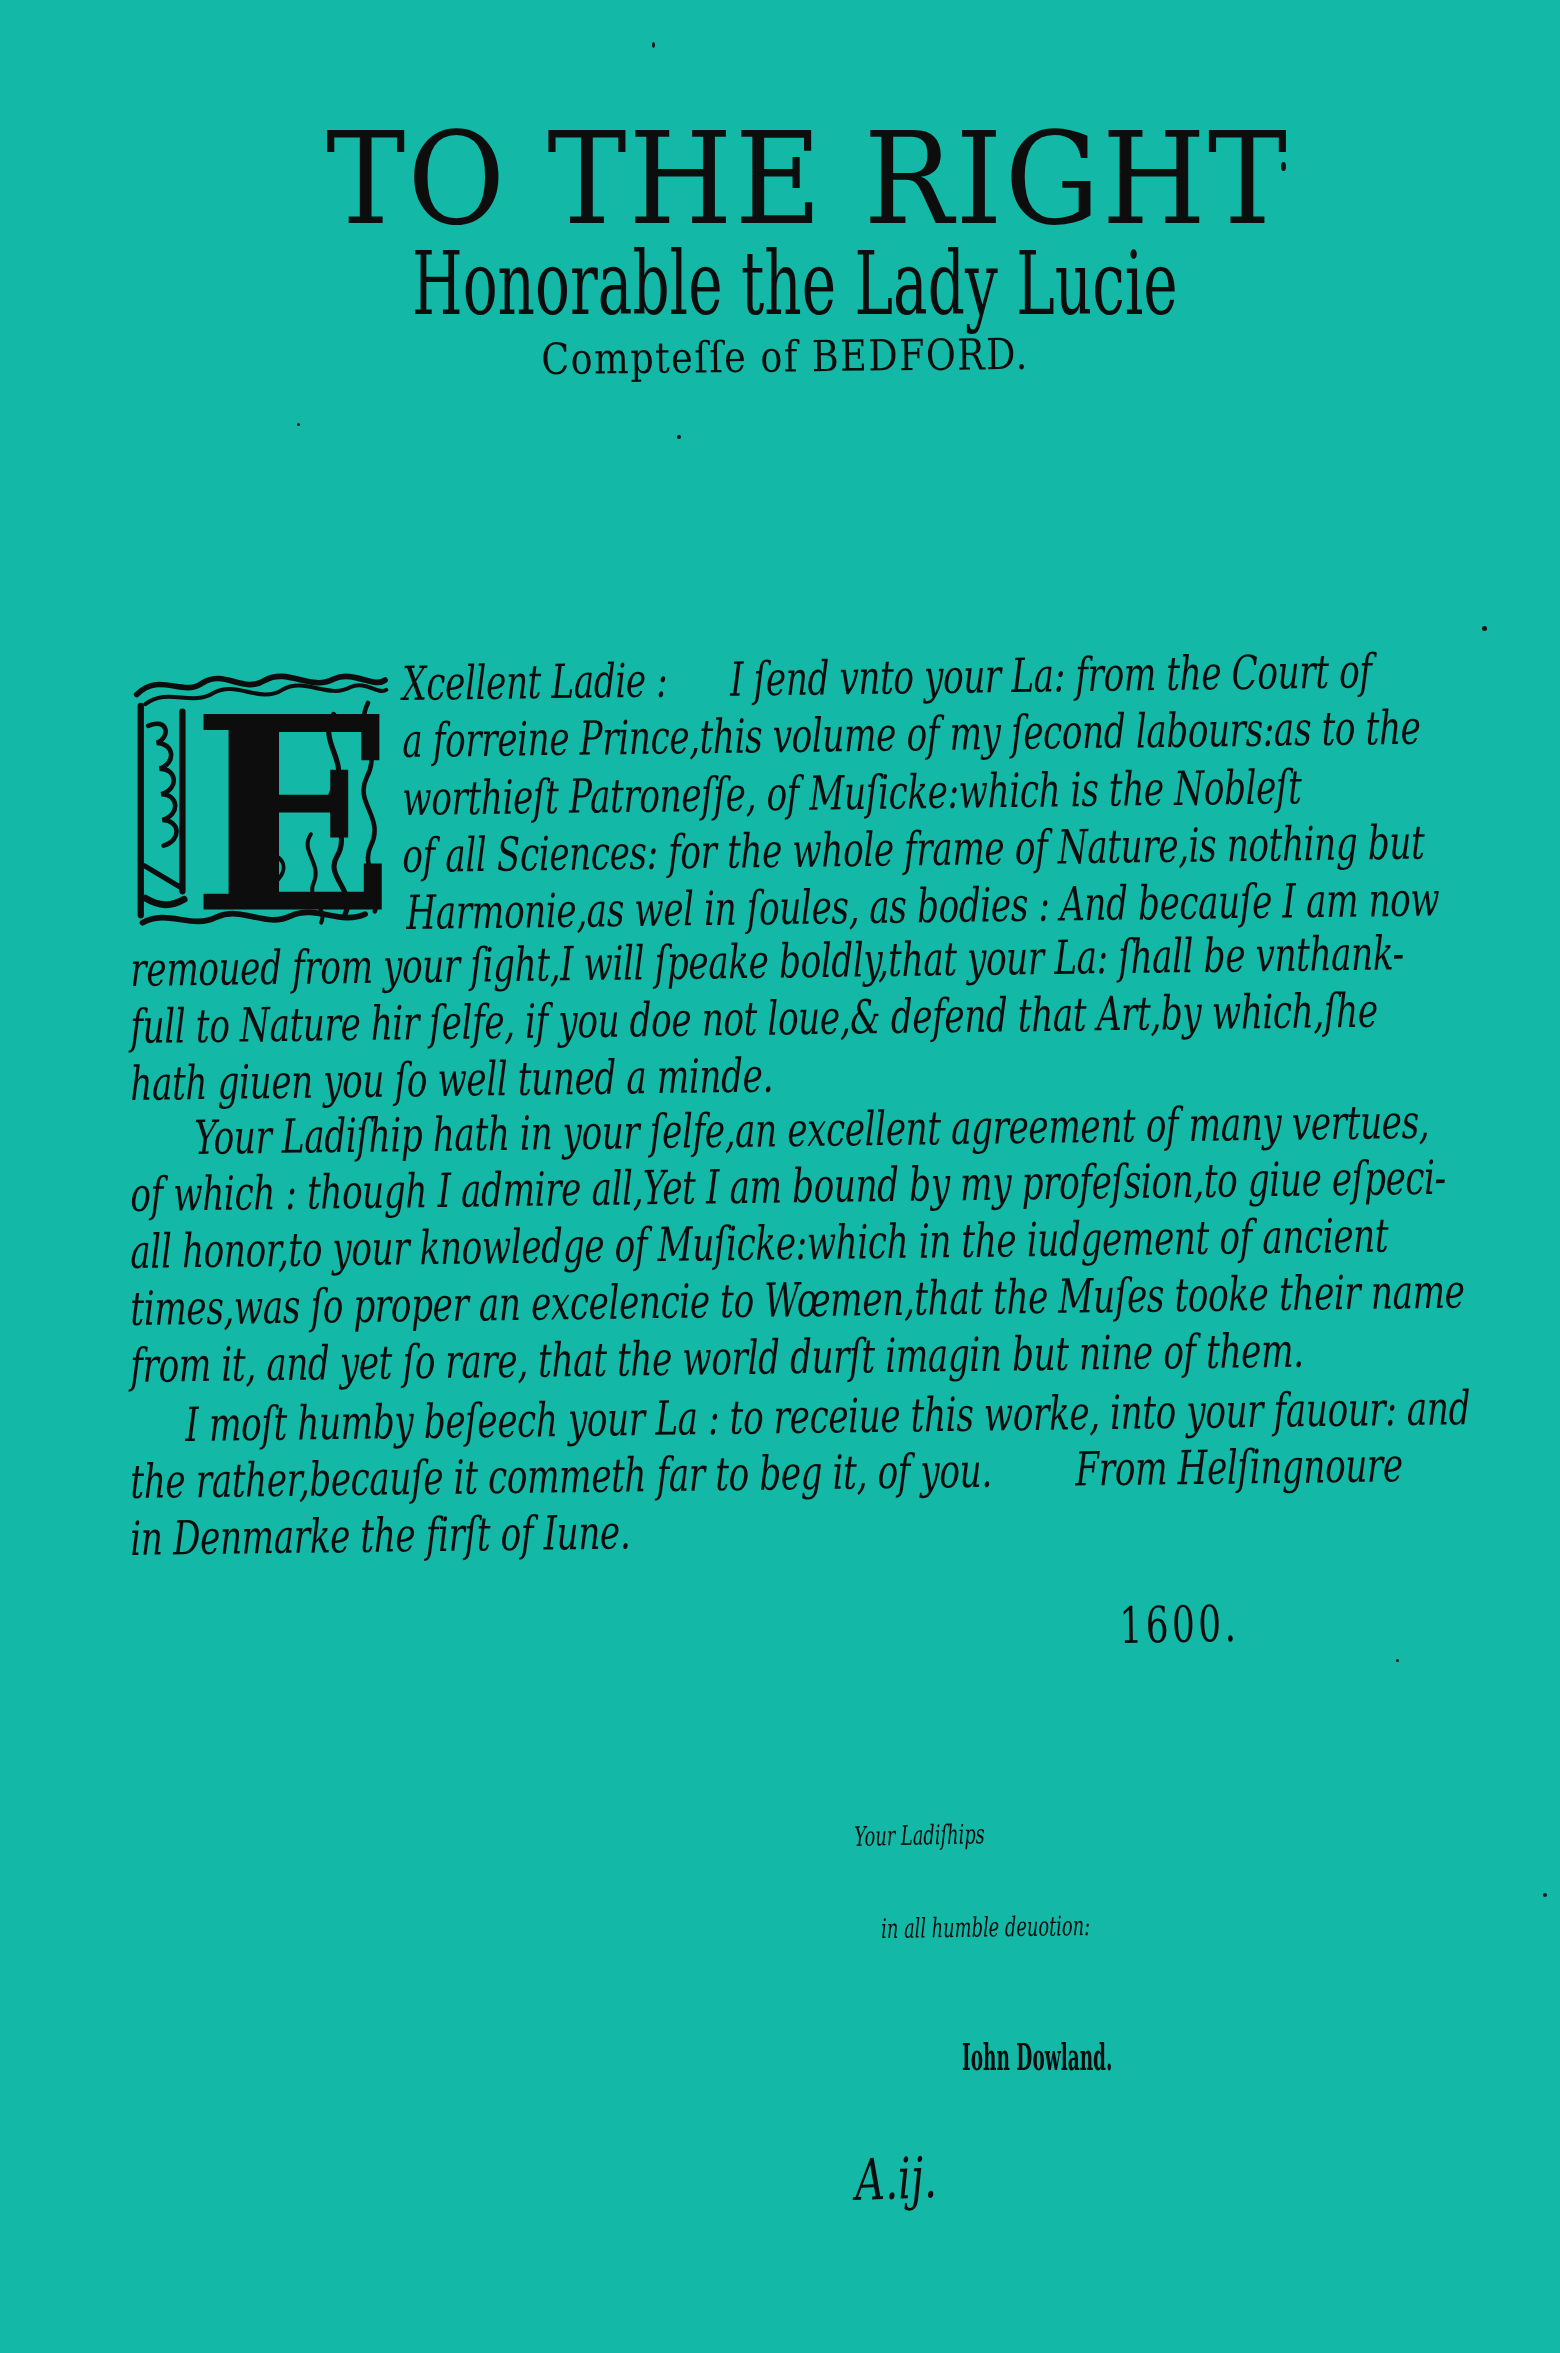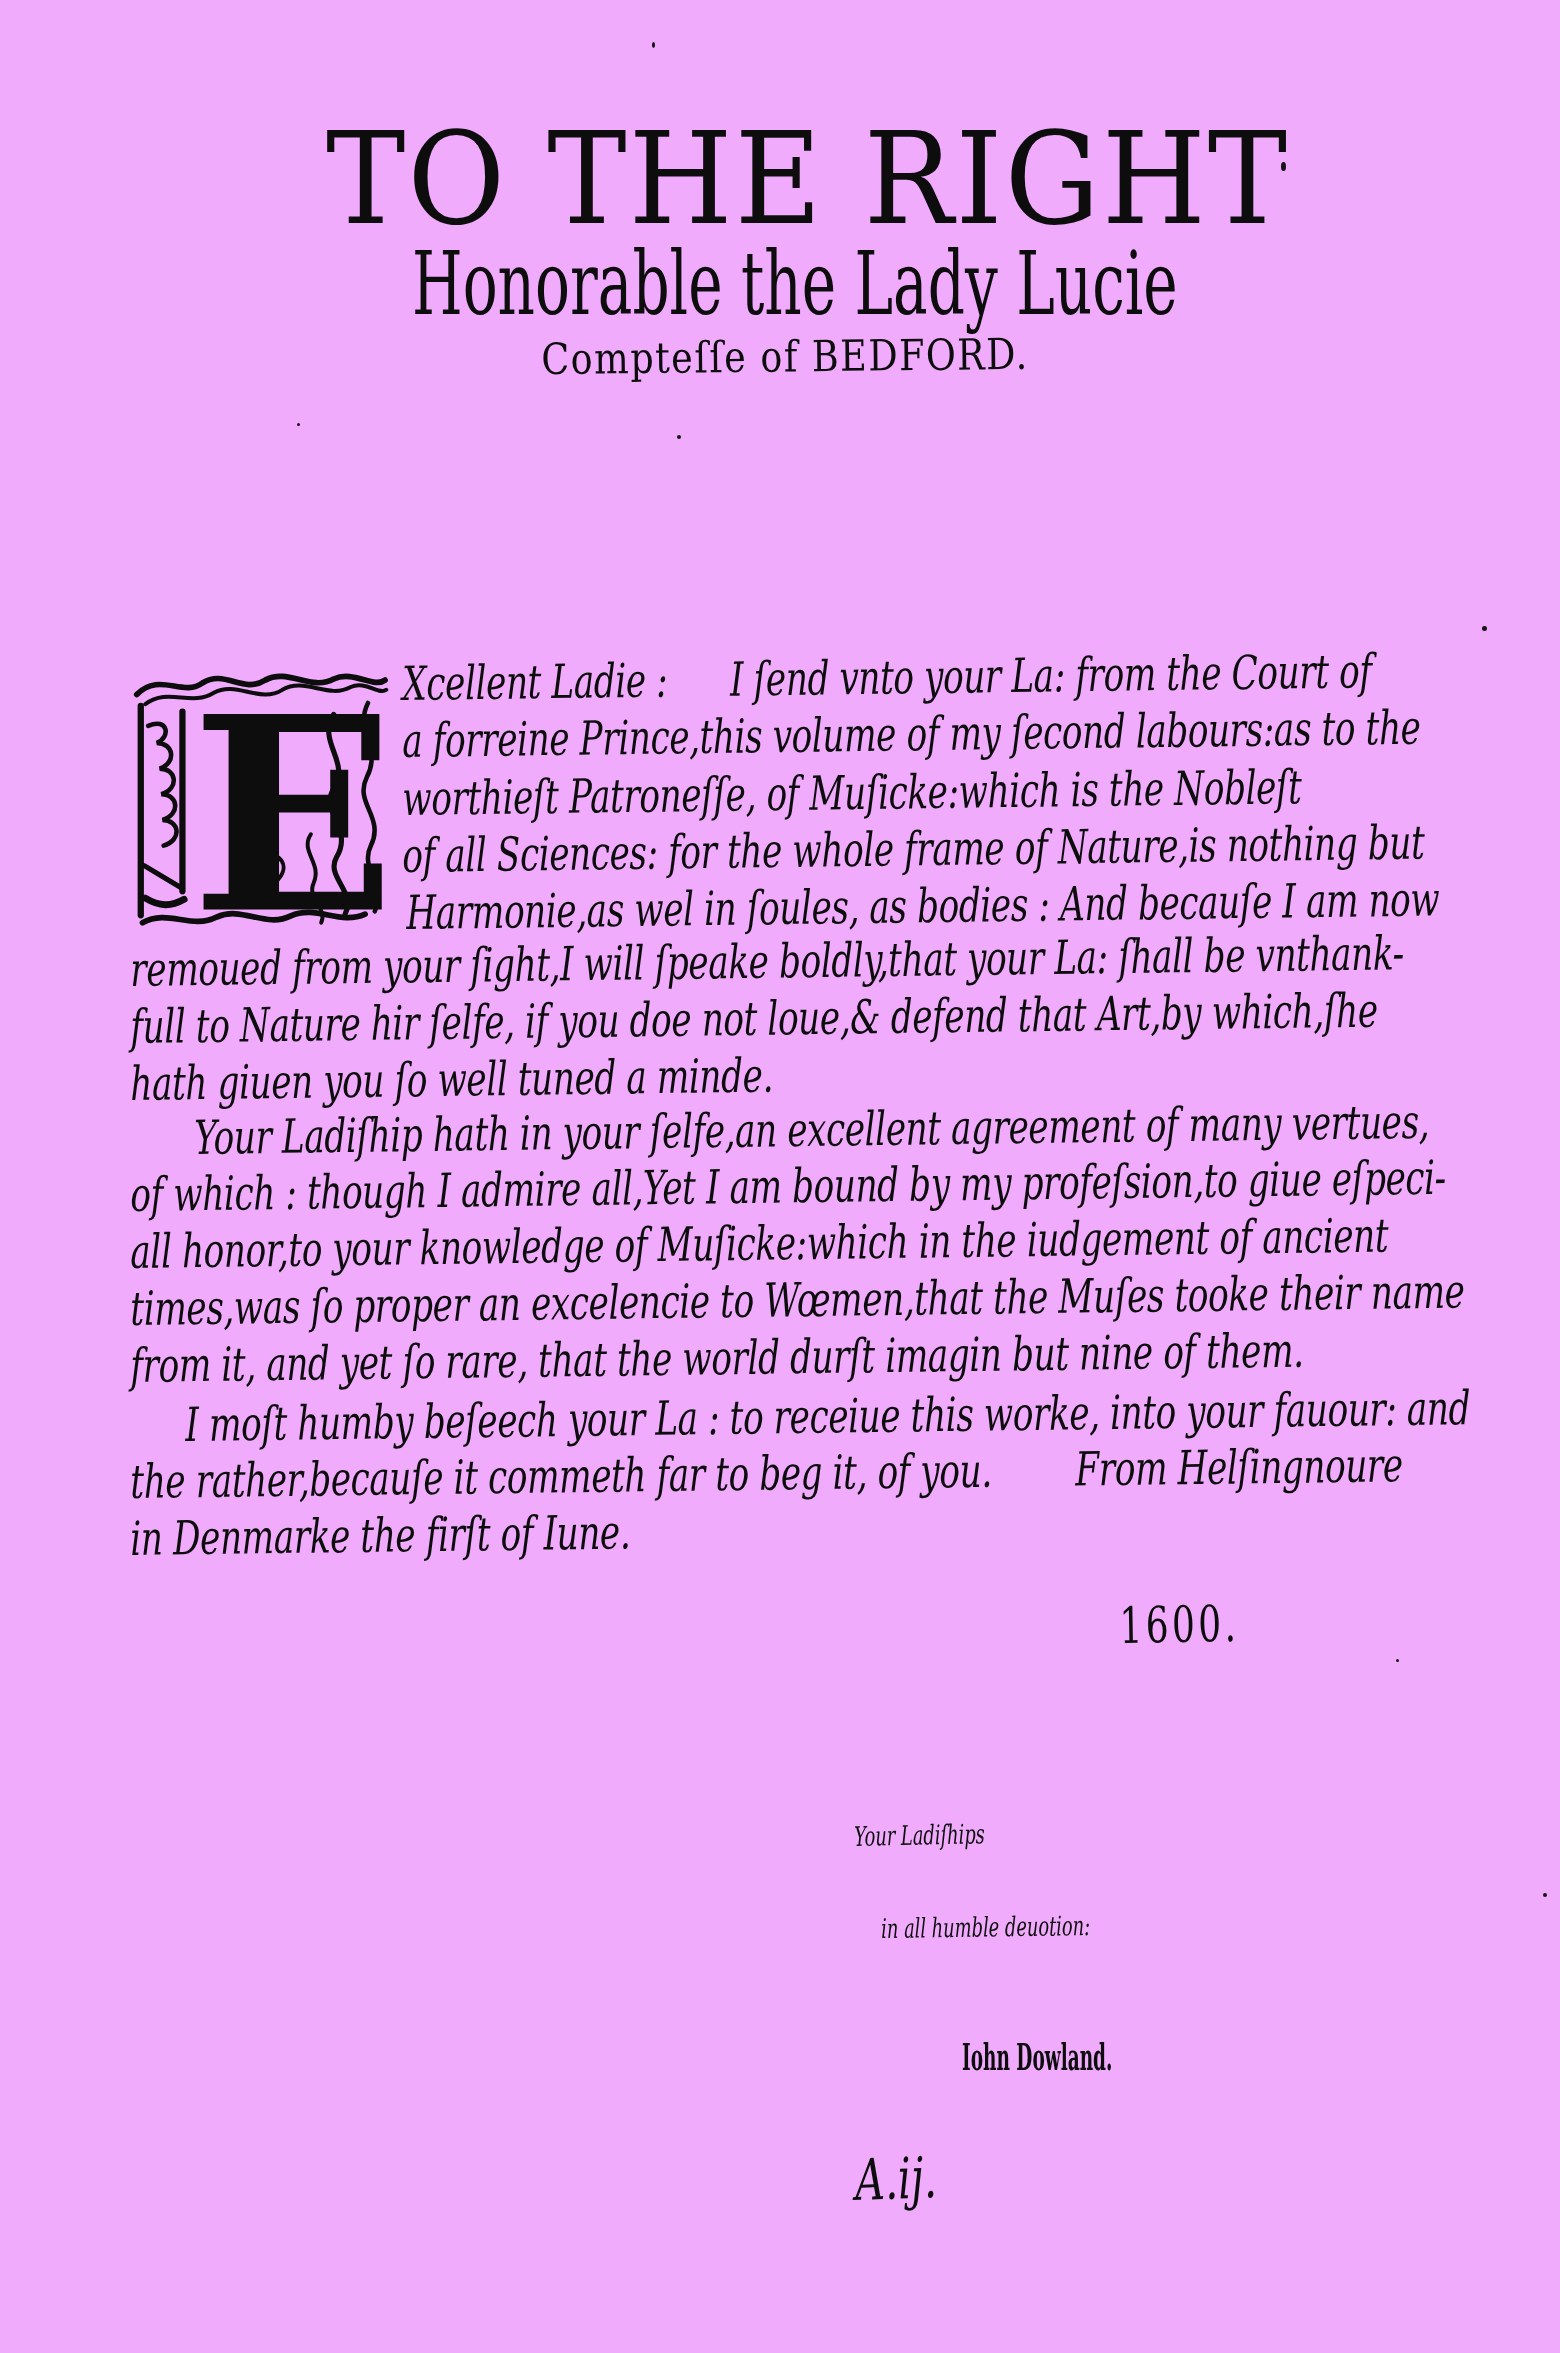--- a/index.html
+++ b/index.html
@@ -1,16 +1,16 @@
 <!DOCTYPE html>
 <html style="font-size:9px"><head>
 <meta charset="utf-8">
 <style>
   html,body{margin:0;padding:0;background:#e9e8e3;}
-  #page{position:relative;width:1561px;height:2354px;background:#f0abfc;color:#0d0d0d;
+  #page{position:relative;width:1561px;height:2354px;background:#14b8a6;color:#0d0d0d;
         font-family:"DejaVu Serif",serif;overflow:hidden;}
   .abs{position:absolute;white-space:nowrap;transform-origin:0 0;margin:0;}
   .t1{left:326px;top:104px;font-size:128px;letter-spacing:2.3px;transform:scaleX(0.93);}
   .t2{left:412px;top:232px;font-size:88px;transform:scaleX(0.66);}
   .t3{left:541px;top:334px;font-size:43px;letter-spacing:1.7px;transform:rotate(-0.6deg) scaleX(0.85);}
   .bl{font-style:italic;font-size:47px;letter-spacing:-0.6px;transform:rotate(-0.75deg) scaleX(0.73);}
   .date{left:1119px;top:1597px;font-size:50px;letter-spacing:4.6px;transform:rotate(-1deg) scaleX(0.72);}
   .c1{left:854px;top:1821px;font-size:27px;font-style:italic;transform:rotate(-1.2deg) scaleX(0.66);}
   .c2{left:881px;top:1913px;font-size:27px;font-style:italic;transform:rotate(-0.8deg) scaleX(0.66);}
   .sig{left:962px;top:2035px;font-size:37px;font-weight:bold;transform:scaleX(0.5);}

